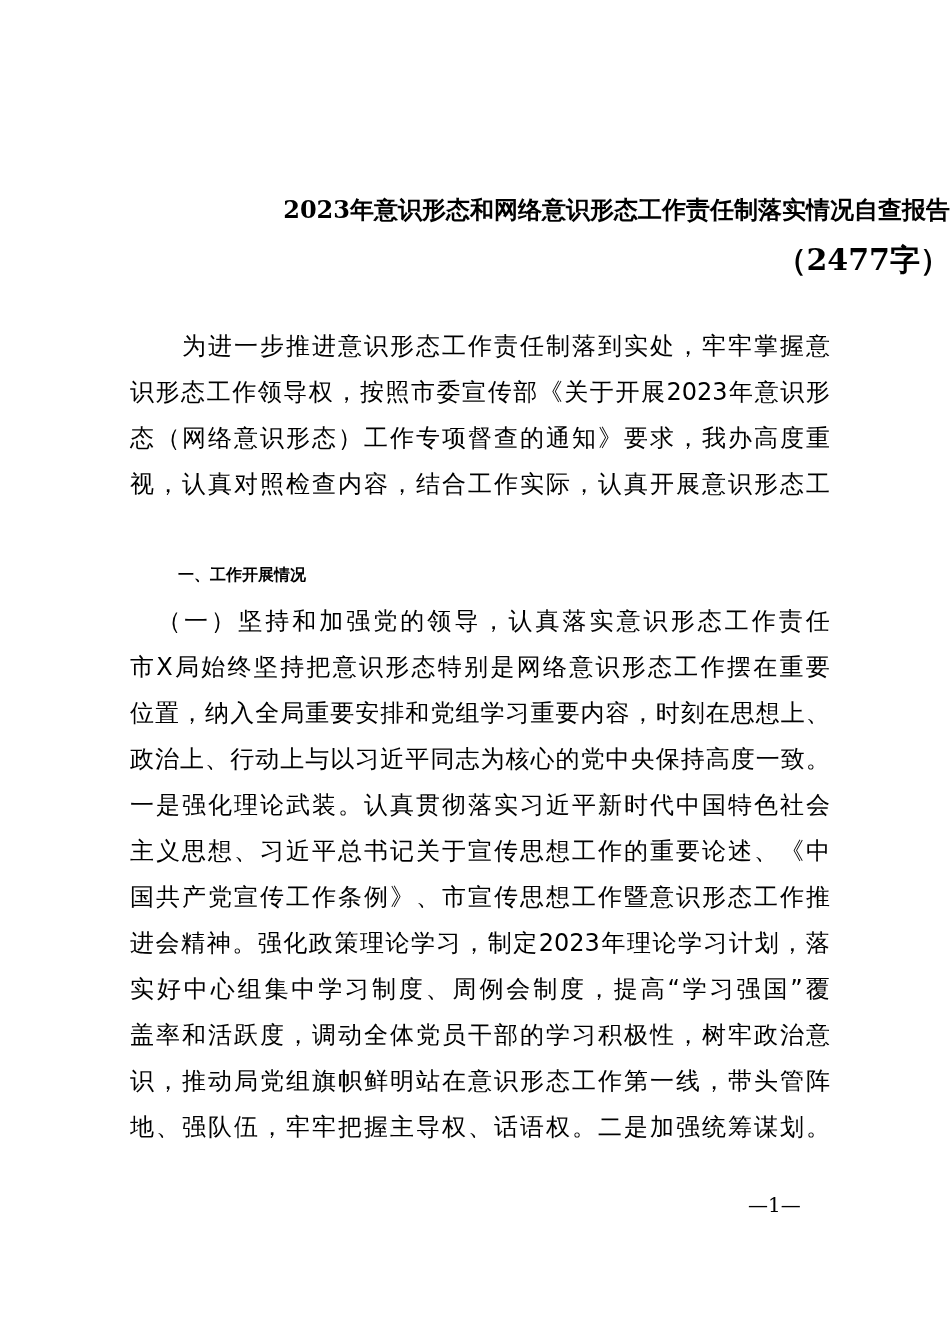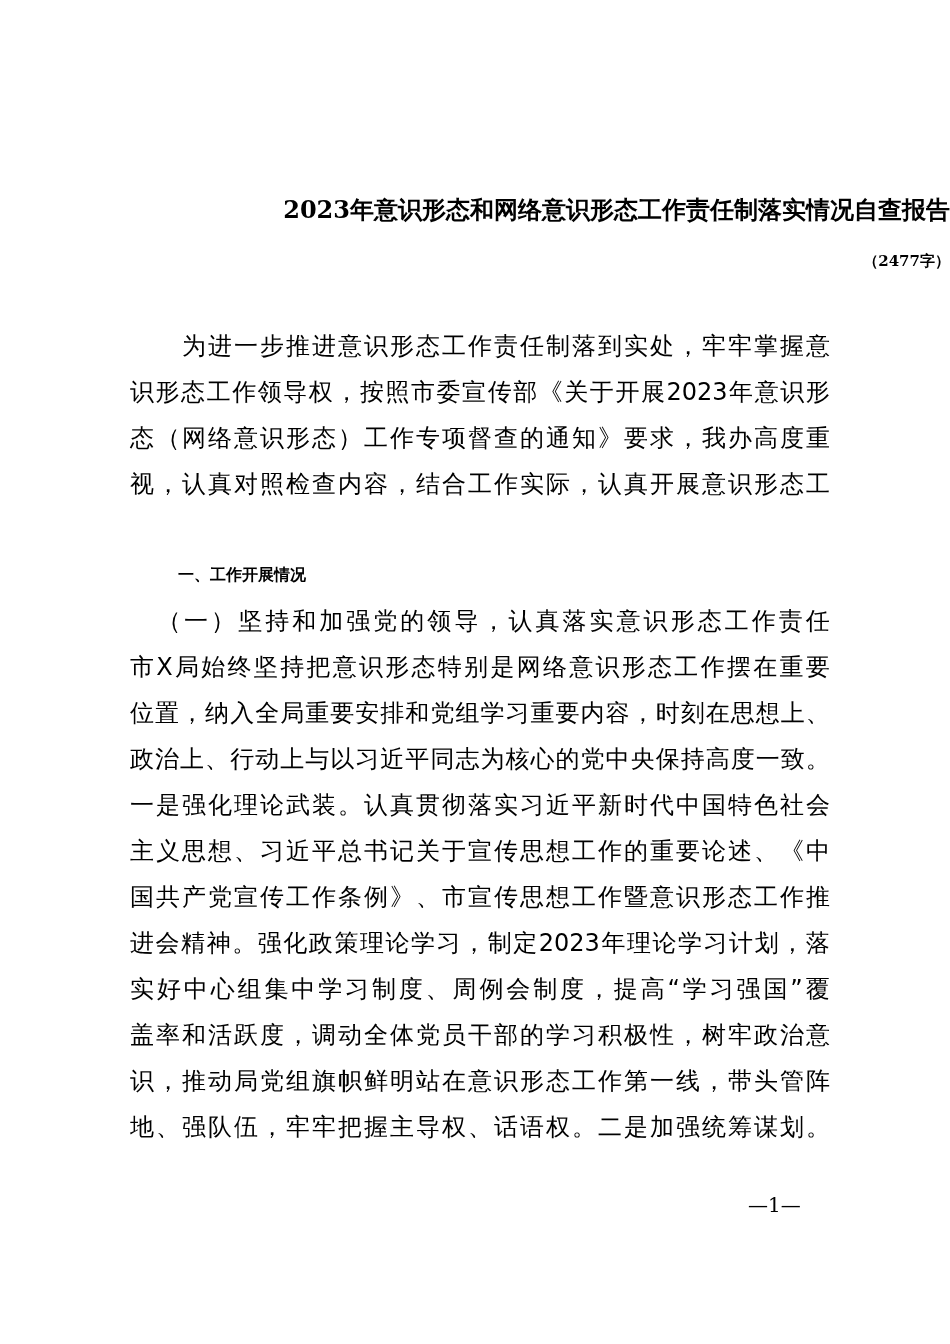--- a/index.html
+++ b/index.html
@@ -2,21 +2,21 @@
 <html><head>
 <meta charset="utf-8">
 <style>
   html, body { margin: 0; padding: 0; background: #ffffff; }
   body { width: 950px; height: 1344px; position: relative; overflow: hidden;
          font-family: "DejaVu Serif", "Liberation Serif", serif; color: #000; }
   .page { position: absolute; left: 0; top: 0; width: 950px; height: 1344px; background: #fff; }
   .title { position: absolute; left: 0; width: 950px; text-align: right;
            font-family: "DejaVu Serif", serif; font-weight: bold; font-size: 24px; letter-spacing: 0px; }
   .title.t1 { top: 194px; }
-  .title.t2 { top: 252px; font-weight: bold; font-size: 15px; }
+  .title.t2 { top: 240px; font-weight: bold; font-size: 30px; }
   .line { position: absolute; left: 130px; width: 700px; white-space: nowrap;
           font-family: "DejaVu Sans", sans-serif; font-size: 24px; line-height: 30px;
           display: flex; justify-content: space-between; }
   .line.last { justify-content: flex-start; letter-spacing: 6px; }
   .heading { position: absolute; left: 178px; top: 560px; font-family: "DejaVu Sans", sans-serif;
              font-weight: bold; font-size: 16px; line-height: 30px; }
   .pagenum { position: absolute; left: 748px; top: 1193px; font-family: "DejaVu Serif", serif; font-size: 20px; }
 </style>
 </head>
 <body>

